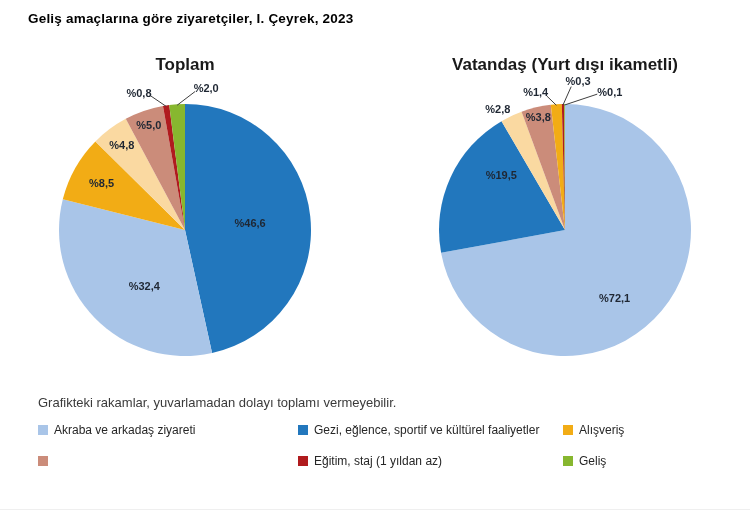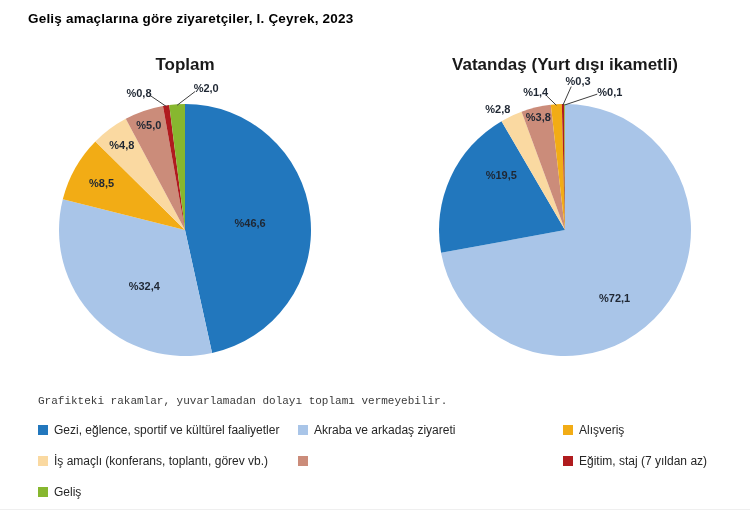--- a/index.html
+++ b/index.html
@@ -15,21 +15,21 @@
   #chart-left  { left:20px; }
   #chart-right { left:400px; }
   .chart-title { width:100%; text-align:center; font-size:17px; font-weight:bold;
                  color:#1a1a1a; height:14px; }
   .chart-block svg { display:block; margin-top:16px; overflow:visible; }
 
   .pie-label { font-family:"Liberation Sans", sans-serif; font-size:11px; font-weight:bold;
                fill:#1f2733; }
   .callout-line { stroke:#3f3f3f; stroke-width:1; fill:none; }
 
-  .note { position:absolute; left:38px; top:395px; font-size:11px; color:#3a3a3a;font-family:Liberation Mono, monospace; }
+  .note { position:absolute; left:38px; top:395px; font-size:13px; color:#3a3a3a; }
 
   .legend { position:absolute; left:38px; top:422px; display:grid;
             grid-template-columns:260px 265px 190px; row-gap:16px; }
   .legend-item { display:flex; align-items:center; gap:6px; height:15px; }
   .legend-swatch { width:10px; height:10px; flex:0 0 10px; display:inline-block; }
   .legend-label { font-size:12px; color:#262626; white-space:nowrap; }
 
   .bottom-divider { position:absolute; left:0; top:509px; width:750px; height:1px;
                     background:#efefef; }
 </style>
@@ -82,41 +82,37 @@
         <text x="178.1" y="-4.4" dy="4" text-anchor="middle" class="pie-label">%0,3</text>
         <line x1="197.3" y1="9.1" x2="164.6" y2="20.0" class="callout-line"></line>
         <text x="209.8" y="7.2" dy="4" text-anchor="middle" class="pie-label">%0,1</text>
       </svg>
   </div>
 
   <div class="note">Grafikteki rakamlar, yuvarlamadan dolayı toplamı vermeyebilir.</div>
 
   <div class="legend">
       <div class="legend-item">
+        <span class="legend-swatch" style="background: rgb(169, 197, 232);"></span>
+        <span class="legend-label">Akraba ve arkadaş ziyareti</span>
+      </div>
+      <div class="legend-item">
         <span class="legend-swatch" style="background: rgb(34, 119, 189);"></span>
         <span class="legend-label">Gezi, eğlence, sportif ve kültürel faaliyetler</span>
-      </div>
-      <div class="legend-item">
-        <span class="legend-swatch" style="background: rgb(169, 197, 232);"></span>
-        <span class="legend-label">Akraba ve arkadaş ziyareti</span>
       </div>
       <div class="legend-item">
         <span class="legend-swatch" style="background: rgb(242, 172, 21);"></span>
         <span class="legend-label">Alışveriş</span>
       </div>
       <div class="legend-item">
-        <span class="legend-swatch" style="background: rgb(250, 217, 161);"></span>
-        <span class="legend-label">İş amaçlı (konferans, toplantı, görev vb.)</span>
-      </div>
-      <div class="legend-item">
         <span class="legend-swatch" style="background: rgb(203, 140, 122);"></span>
       </div>
       <div class="legend-item">
         <span class="legend-swatch" style="background: rgb(176, 27, 30);"></span>
-        <span class="legend-label">Eğitim, staj (7 yıldan az)</span>
+        <span class="legend-label">Eğitim, staj (1 yıldan az)</span>
       </div>
       <div class="legend-item">
         <span class="legend-swatch" style="background: rgb(135, 183, 47);"></span>
         <span class="legend-label">Geliş</span>
       </div>
     </div>
 
   <div class="bottom-divider"></div>
 
 </div>

